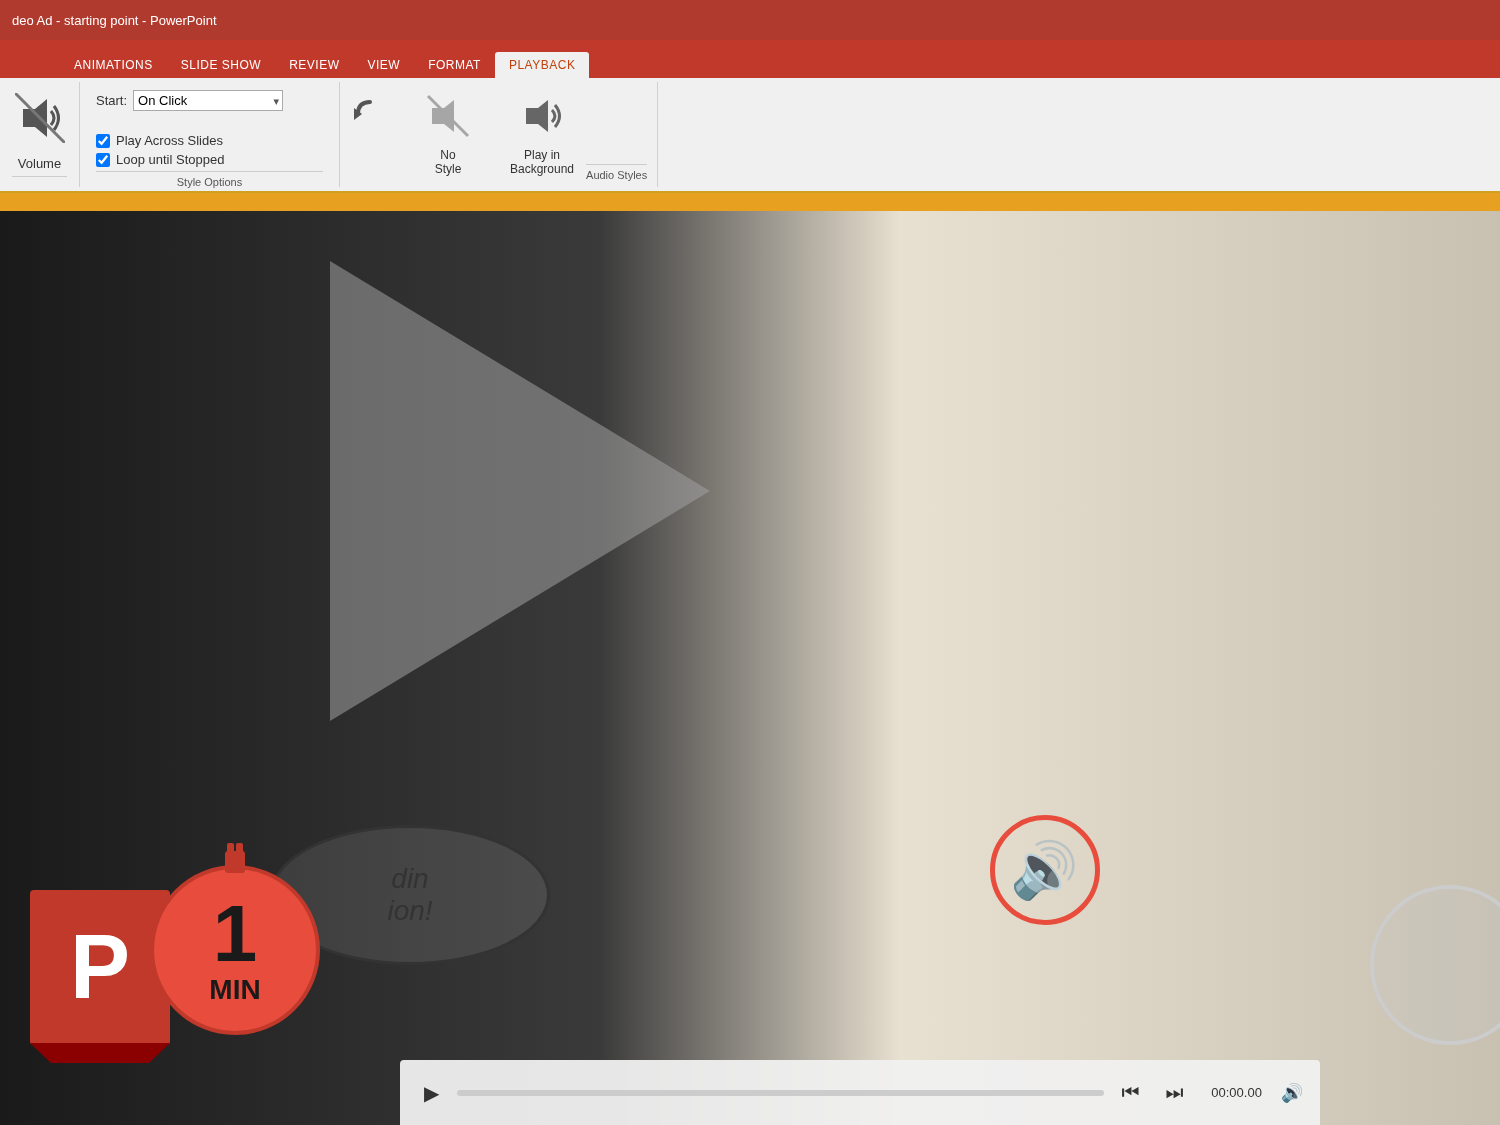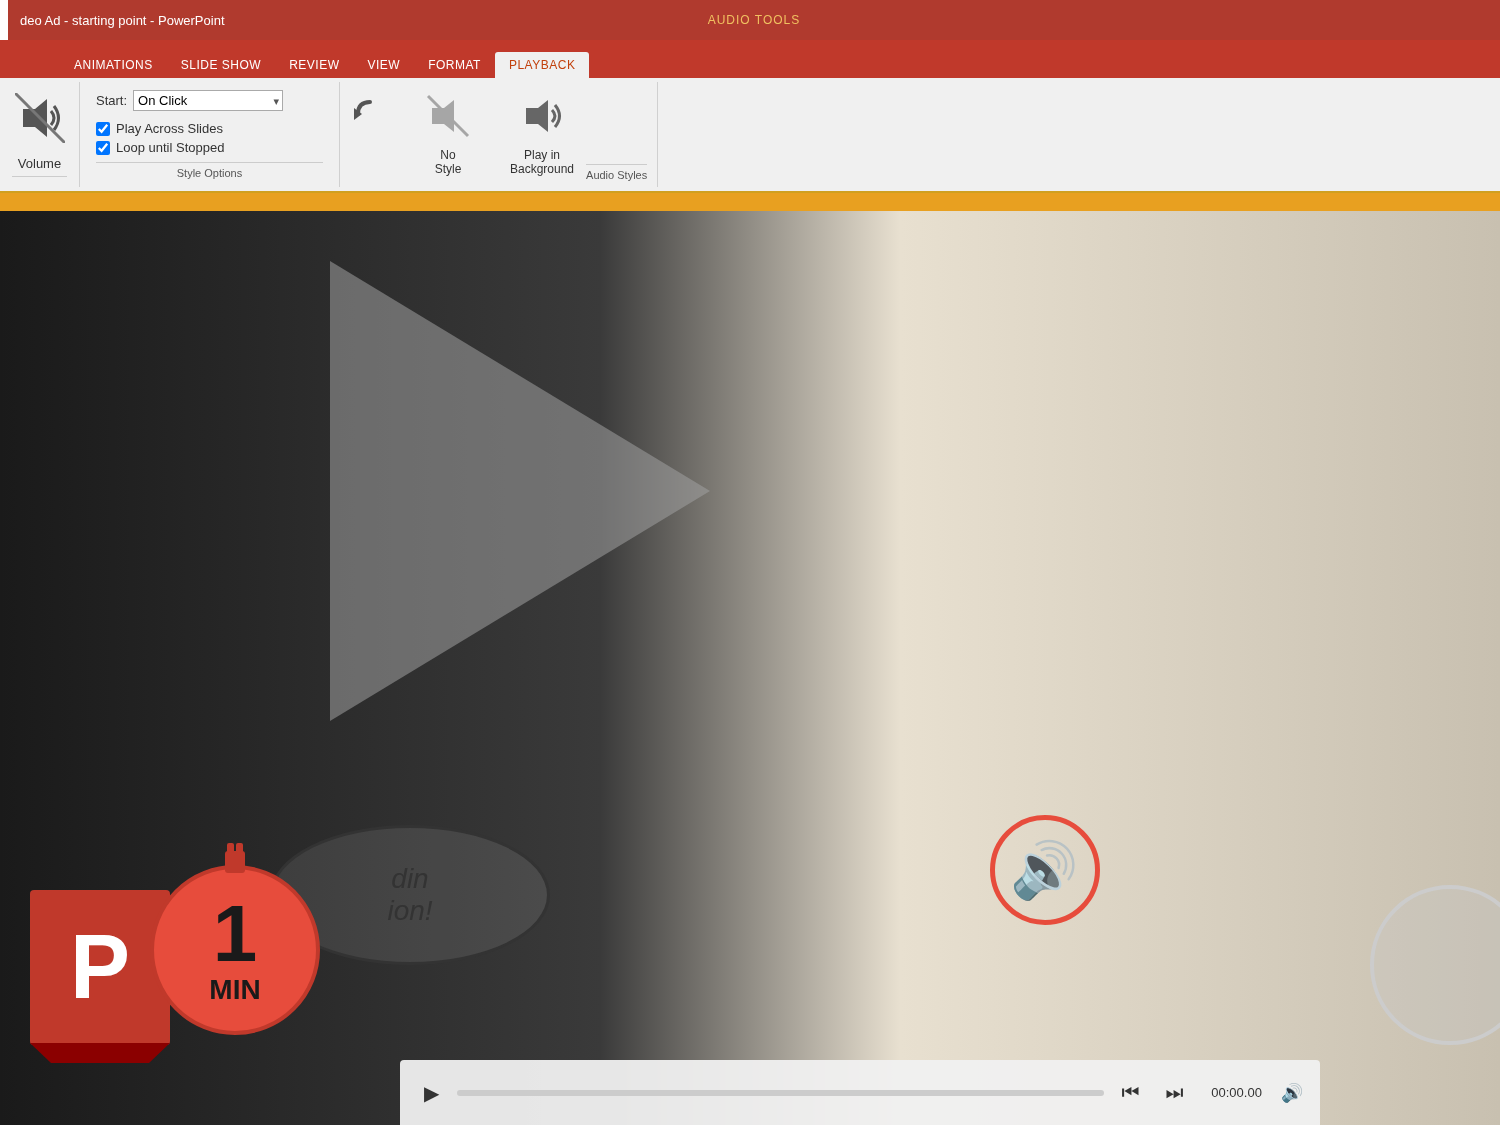--- a/index.html
+++ b/index.html
@@ -7,21 +7,20 @@
 
     
     #title-bar {
       height: 40px;
       background: #b03a2e;
       display: flex;
       align-items: center;
       padding: 0 12px;
       color: white;
       font-size: 13px;
-      margin-left: 8px;
     }
     #title-bar .title-text { flex: 1; }
     #audio-tools-label {
       color: #f0c060;
       font-size: 12px;
       text-align: center;
       flex: 1;
       letter-spacing: 1px;
     }
 
@@ -94,21 +93,21 @@
 
     
     #group-audio-options {
       min-width: 260px;
       padding: 8px 16px;
       align-items: flex-start;
     }
     .start-row {
       display: flex;
       align-items: center;
-      margin-bottom: 10px;
+      margin-bottom: 22px;
       width: 100%;
     }
     .start-label {
       font-size: 13px;
       color: #333;
       margin-right: 6px;
       font-weight: 400;
     }
     .start-select {
       border: 1px solid #aaa;
@@ -449,21 +448,20 @@
       border: 4px solid #ccc;
       border-radius: 50%;
       background: rgba(200,200,200,0.3);
     }
   </style>
 </head>
 <body>
 
 <div id="title-bar">
   <span class="title-text">deo Ad - starting point - PowerPoint</span>
-  <span id="audio-tools-label">AUDIO TOOLS</span>
   <span style="flex:1"></span>
 </div>
 
 <div id="tabs-row">
   <div class="ribbon-tab">ANIMATIONS</div>
   <div class="ribbon-tab">SLIDE SHOW</div>
   <div class="ribbon-tab">REVIEW</div>
   <div class="ribbon-tab">VIEW</div>
   <div class="ribbon-tab">FORMAT</div>
   <div class="ribbon-tab active">PLAYBACK</div>

